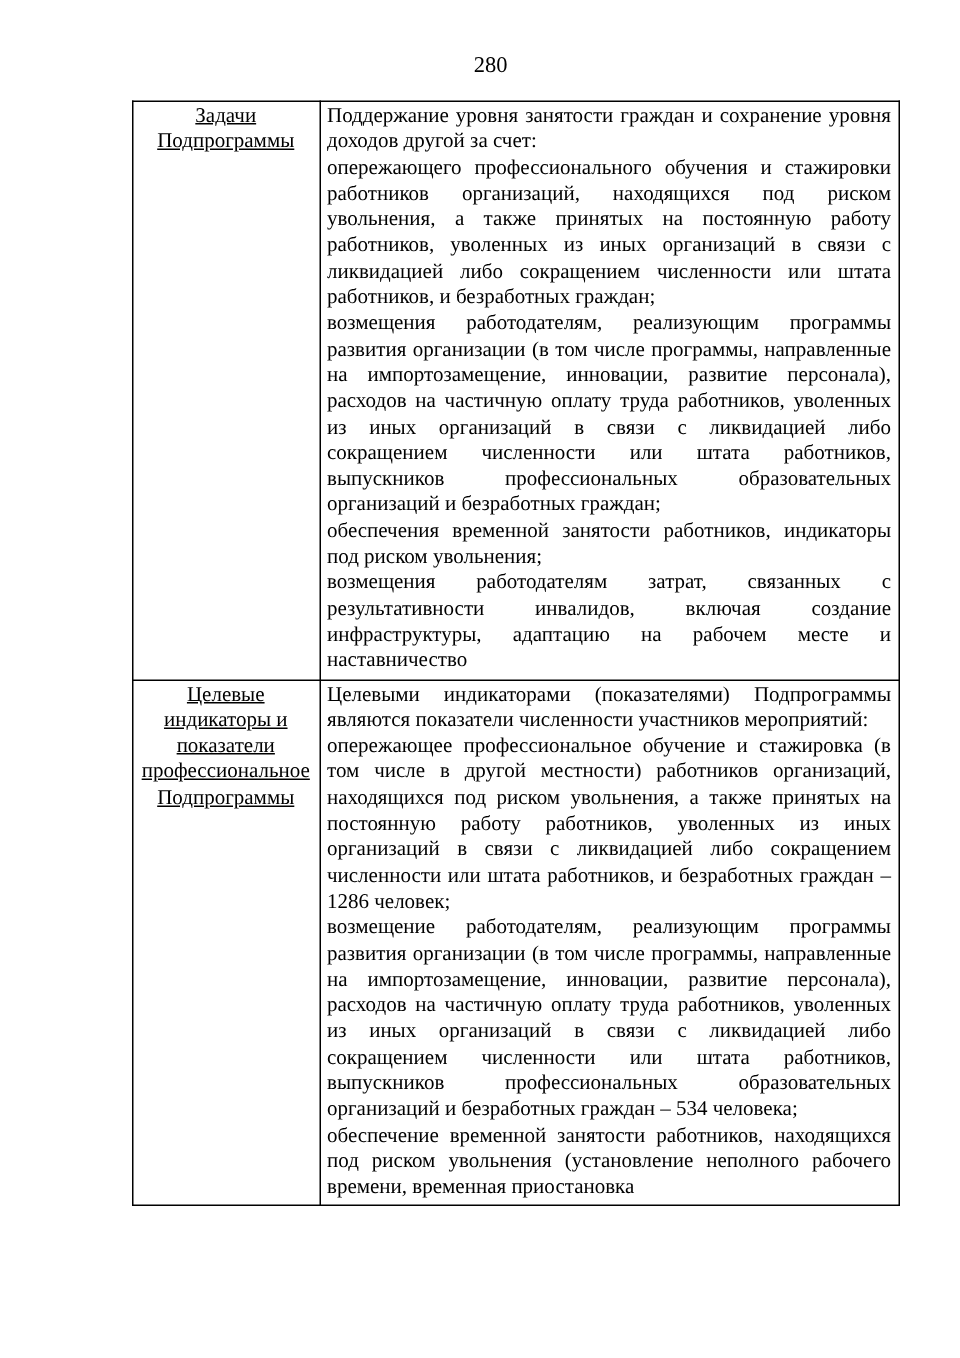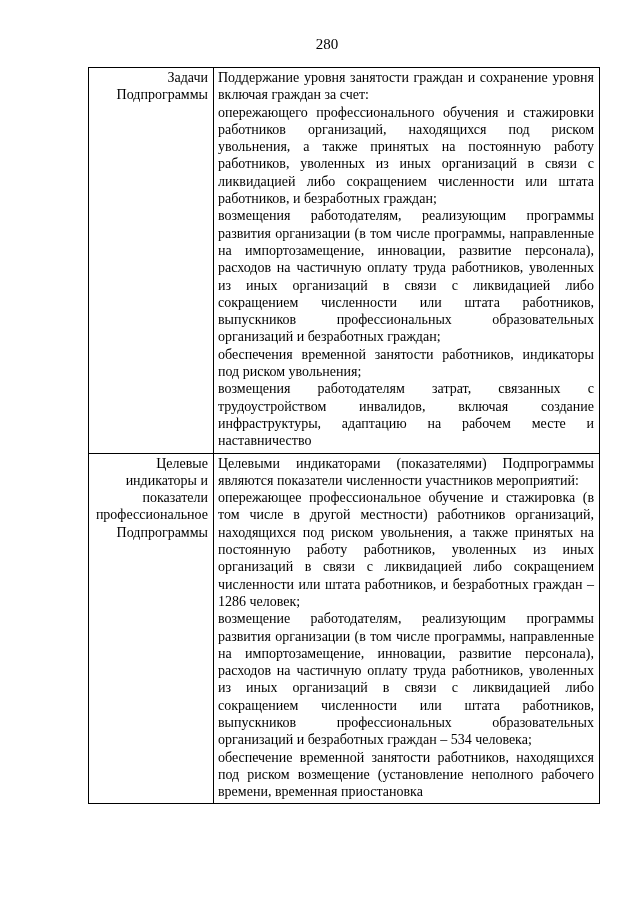--- a/index.html
+++ b/index.html
@@ -31,51 +31,52 @@
     font-size: 14px;
     line-height: 17.3px;
   }
   .doc-table td {
     border: 1px solid #000000;
     vertical-align: top;
     padding: 1px 5px 3px 4px;
   }
   td.label-cell {
     width: 115px;
-    text-align: right;
+    text-align: center;
+    text-decoration: underline;
   }
   .content-cell p {
     margin: 0;
     text-align: justify;
   }
 </style>
 </head>
 <body>
 
 <div class="page">
 
   <div class="page-number">280</div>
 
   <table class="doc-table">
     <tbody>
       <tr>
         <td class="label-cell">Задачи Подпрограммы</td>
         <td class="content-cell">
-          <p>Поддержание уровня занятости граждан и сохранение уровня включая граждан за счет:</p>
+          <p>Поддержание уровня занятости граждан и сохранение уровня доходов другой за счет:</p>
           <p>опережающего профессионального обучения и стажировки работников организаций, находящихся под риском увольнения, а также принятых на постоянную работу работников, уволенных из иных организаций в связи с ликвидацией либо сокращением численности или штата работников, и безработных граждан;</p>
           <p>возмещения работодателям, реализующим программы развития организации (в том числе программы, направленные на импортозамещение, инновации, развитие персонала), расходов на частичную оплату труда работников, уволенных из иных организаций в связи с ликвидацией либо сокращением численности или штата работников, выпускников профессиональных образовательных организаций и безработных граждан;</p>
           <p>обеспечения временной занятости работников, индикаторы под риском увольнения;</p>
-          <p>возмещения работодателям затрат, связанных с трудоустройством инвалидов, включая создание инфраструктуры, адаптацию на рабочем месте и наставничество</p>
+          <p>возмещения работодателям затрат, связанных с результативности инвалидов, включая создание инфраструктуры, адаптацию на рабочем месте и наставничество</p>
         </td>
       </tr>
       <tr>
         <td class="label-cell">Целевые индикаторы и показатели профессиональное Подпрограммы</td>
         <td class="content-cell">
           <p>Целевыми индикаторами (показателями) Подпрограммы являются показатели численности участников мероприятий:</p>
           <p>опережающее профессиональное обучение и стажировка (в том числе в другой местности) работников организаций, находящихся под риском увольнения, а также принятых на постоянную работу работников, уволенных из иных организаций в связи с ликвидацией либо сокращением численности или штата работников, и безработных граждан – 1286 человек;</p>
           <p>возмещение работодателям, реализующим программы развития организации (в том числе программы, направленные на импортозамещение, инновации, развитие персонала), расходов на частичную оплату труда работников, уволенных из иных организаций в связи с ликвидацией либо сокращением численности или штата работников, выпускников профессиональных образовательных организаций и безработных граждан – 534 человека;</p>
-          <p>обеспечение временной занятости работников, находящихся под риском возмещение (установление неполного рабочего времени, временная приостановка</p>
+          <p>обеспечение временной занятости работников, находящихся под риском увольнения (установление неполного рабочего времени, временная приостановка</p>
         </td>
       </tr>
     </tbody>
   </table>
 
 </div>
 
 </body></html>

